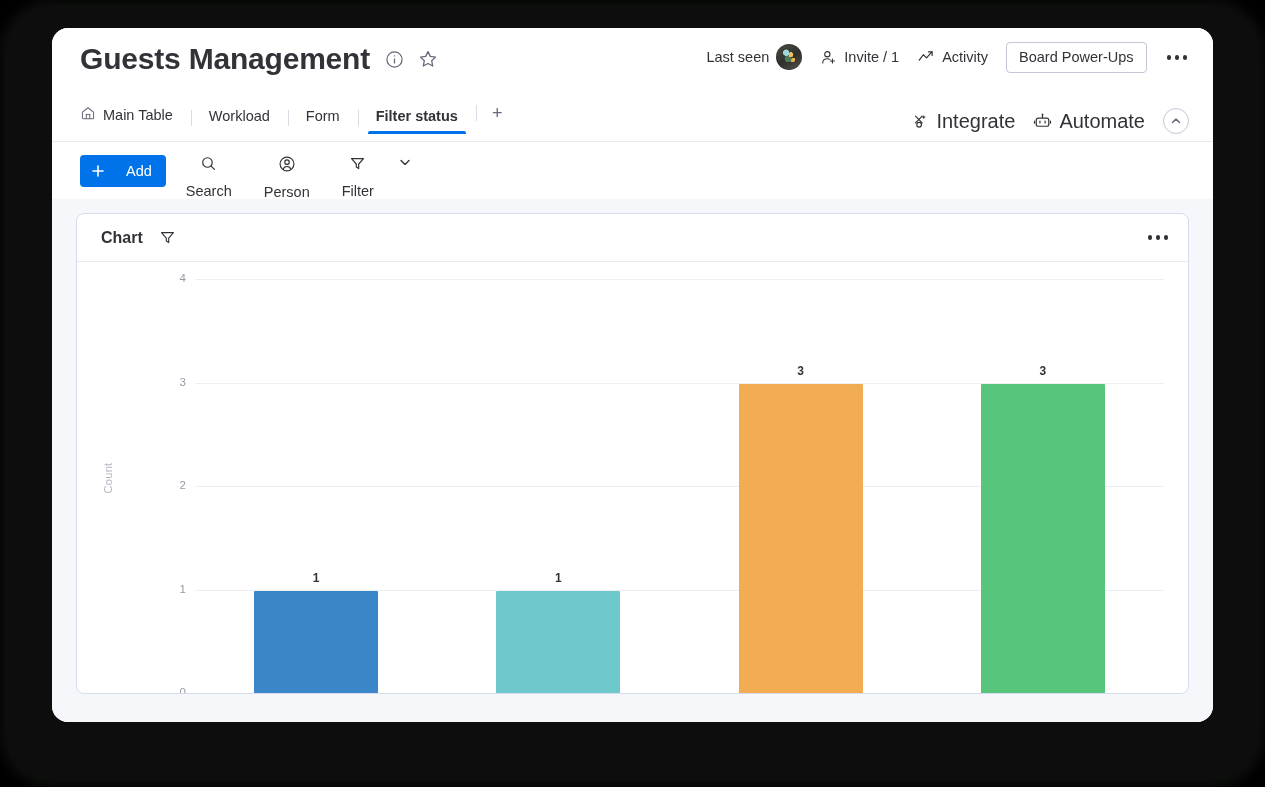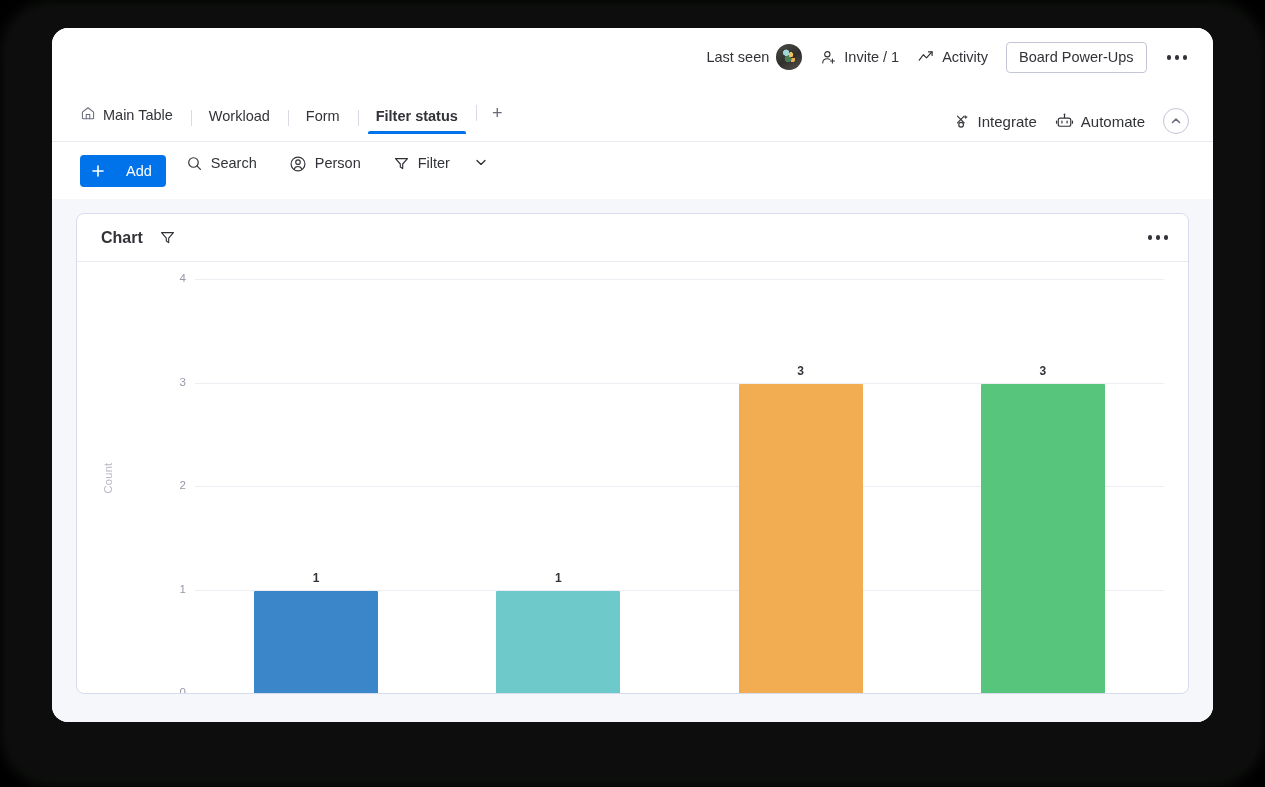--- a/index.html
+++ b/index.html
@@ -163,21 +163,21 @@
     width: 1px; height: 16px;
     background: #d8dbe4;
   }
 
   .tabbar-right {
     position: absolute;
     right: 24px; bottom: 7px;
     display: flex;
     align-items: center;
     gap: 18px;
-    font-size: 15px;
+    font-size: 20px;
     color: #323338;
   }
   .collapse-btn {
     width: 26px; height: 26px;
     border-radius: 50%;
     border: 1px solid #c3c6d4;
     display: flex;
     align-items: center;
     justify-content: center;
     color: #676879;
@@ -202,28 +202,29 @@
     display: flex;
     align-items: center;
     gap: 21px;
     font-size: 14.5px;
     font-weight: normal;
     border: none;
     font-family: inherit;
   }
   .tool-item {
     display: flex;
-    align-items: flex-start;
+    align-items: center;
     gap: 8px;
     height: 32px;
     padding: 0 12px;
     border-radius: 4px;
     font-size: 14.5px;
     color: #323338;
     white-space: nowrap;
+    flex-direction: column;
   }
   .tool-item.chev { padding-left: 4px; padding-right: 4px; gap: 0; }
 
   
   .board-body {
     background: #f6f7fb;
     height: calc(694px - 80px - 34px - 57px);
     padding: 14px 24px 0 24px;
   }
   .chart-card {
@@ -333,20 +334,37 @@
 </style>
 </head>
 <body>
 
 <div id="backdrop"></div>
 
 <div id="window">
 
   <div class="board-header">
 
+    <div class="board-title-row">
+      <div class="board-title">Guests Management</div>
+
+      <div class="hdr-icon-btn">
+        <svg width="19" height="19" viewBox="0 0 20 20" fill="none" stroke="#676879" stroke-width="1.3">
+          <circle cx="10" cy="10" r="8"></circle>
+          <line x1="10" y1="9" x2="10" y2="14.2"></line>
+          <circle cx="10" cy="6.2" r="0.75" fill="#676879" stroke="none"></circle>
+        </svg>
+      </div>
+
+      <div class="hdr-icon-btn">
+        <svg width="20" height="20" viewBox="0 0 20 20" fill="none" stroke="#676879" stroke-width="1.3" stroke-linejoin="round">
+          <polygon points="10,2.6 12.3,7.4 17.5,8.1 13.7,11.8 14.7,17 10,14.5 5.3,17 6.3,11.8 2.5,8.1 7.7,7.4"></polygon>
+        </svg>
+      </div>
+    </div>
 
     <div class="board-header-right">
 
       <div class="hdr-item">
         <span>Last seen</span>
         <span class="avatar"></span>
       </div>
 
       <div class="hdr-item">
         <svg width="17" height="17" viewBox="0 0 20 20" fill="none" stroke="#323338" stroke-width="1.3" stroke-linecap="round">

